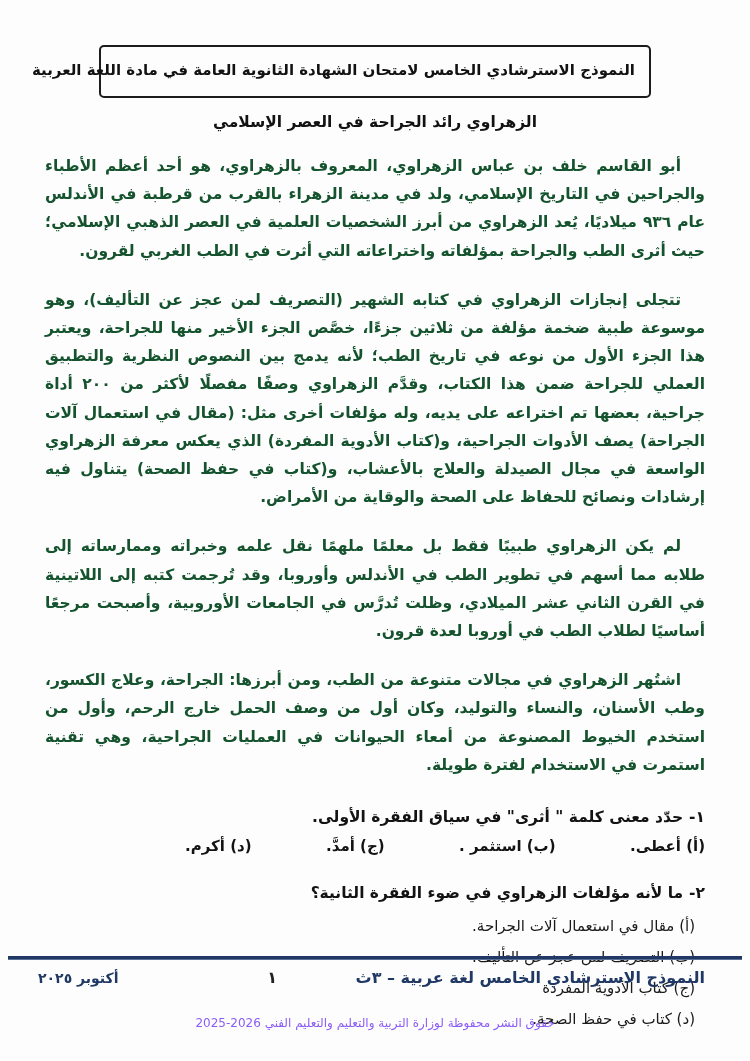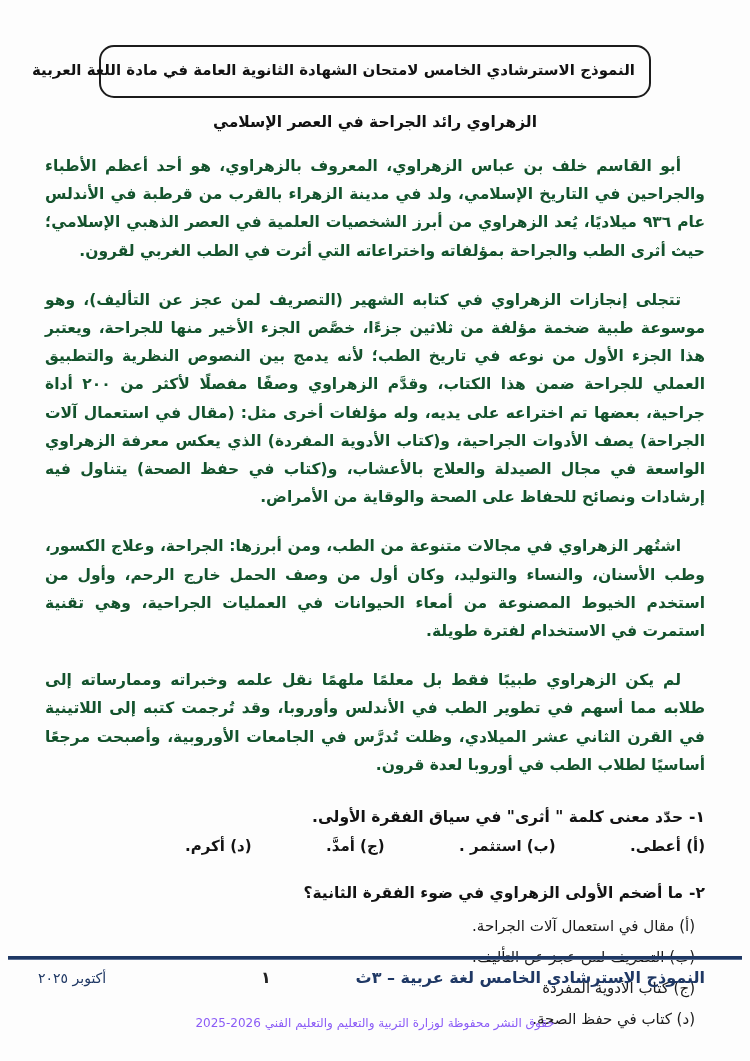--- a/index.html
+++ b/index.html
@@ -14,21 +14,21 @@
     position: relative;
     width: 750px; height: 1061px;
     background: #fdfdfd;
     overflow: hidden;
   }
   
   .header-box {
     margin: 45px auto 0 auto;
     width: 552px;
     border: 2.5px solid #1c1c1c;
-    border-radius: 15px;
+    border-radius: 5px;
     padding: 7px 14px 9px 14px;
     text-align: left;
   }
   .header-box .hline {
     font-size: 15px;
     font-weight: bold;
     line-height: 33px;
     color: #121212;
     white-space: nowrap;
   }
@@ -104,21 +104,21 @@
     color: #1F3864;
   }
   .footer-page {
     font-size: 16px;
     font-weight: bold;
     color: #222222;
     transform: translateX(35px);
   }
   .footer-date {
     font-size: 14px;
-    font-weight: normal;
+    font-weight: bold;
     color: #1F3864;
   }
   .copyright {
     position: absolute;
     top: 1016px;
     width: 100%;
     text-align: center;
     font-size: 12px;
     font-weight: normal;
     color: #8b5cf6;
@@ -131,38 +131,38 @@
 
   <div class="header-box">
     <div class="hline">النموذج الاسترشادي الخامس  لامتحان الشهادة الثانوية العامة في مادة اللغة العربية</div>
   </div>
 
   <div class="passage-title">الزهراوي رائد الجراحة في العصر الإسلامي</div>
 
   <div class="content">
     <div class="para">أبو القاسم خلف بن عباس الزهراوي، المعروف بالزهراوي، هو أحد أعظم الأطباء والجراحين في التاريخ الإسلامي، ولد في مدينة الزهراء بالقرب من قرطبة في الأندلس عام ٩٣٦ ميلاديًا، يُعد الزهراوي من أبرز الشخصيات العلمية في العصر الذهبي الإسلامي؛ حيث أثرى الطب والجراحة بمؤلفاته واختراعاته التي أثرت في الطب الغربي لقرون.</div>
     <div class="para">تتجلى إنجازات الزهراوي في كتابه الشهير (التصريف لمن عجز عن التأليف)، وهو موسوعة طبية ضخمة مؤلفة من ثلاثين جزءًا، خصَّص الجزء الأخير منها للجراحة، ويعتبر هذا الجزء الأول من نوعه في تاريخ الطب؛ لأنه يدمج بين النصوص النظرية والتطبيق العملي للجراحة ضمن هذا الكتاب، وقدَّم الزهراوي وصفًا مفصلًا لأكثر من ٢٠٠ أداة جراحية، بعضها تم اختراعه على يديه، وله مؤلفات أخرى مثل: (مقال في استعمال آلات الجراحة) يصف الأدوات الجراحية، و(كتاب الأدوية المفردة) الذي يعكس معرفة الزهراوي الواسعة في مجال الصيدلة والعلاج بالأعشاب، و(كتاب في حفظ الصحة) يتناول فيه إرشادات ونصائح للحفاظ على الصحة والوقاية من الأمراض.</div>
+    <div class="para">لم يكن الزهراوي طبيبًا فقط بل معلمًا ملهمًا نقل علمه وخبراته وممارساته إلى طلابه مما أسهم في تطوير الطب في الأندلس وأوروبا، وقد تُرجمت كتبه إلى اللاتينية في القرن الثاني عشر الميلادي، وظلت تُدرَّس في الجامعات الأوروبية، وأصبحت مرجعًا أساسيًا لطلاب الطب في أوروبا لعدة قرون.</div>
     <div class="para">اشتُهر الزهراوي في مجالات متنوعة من الطب، ومن أبرزها: الجراحة، وعلاج الكسور، وطب الأسنان، والنساء والتوليد، وكان أول من وصف الحمل خارج الرحم، وأول من استخدم الخيوط المصنوعة من أمعاء الحيوانات في العمليات الجراحية، وهي تقنية استمرت في الاستخدام لفترة طويلة.</div>
-    <div class="para">لم يكن الزهراوي طبيبًا فقط بل معلمًا ملهمًا نقل علمه وخبراته وممارساته إلى طلابه مما أسهم في تطوير الطب في الأندلس وأوروبا، وقد تُرجمت كتبه إلى اللاتينية في القرن الثاني عشر الميلادي، وظلت تُدرَّس في الجامعات الأوروبية، وأصبحت مرجعًا أساسيًا لطلاب الطب في أوروبا لعدة قرون.</div>
 
     <div class="question-block">
       <div class="q-line">
         <span class="q-num">١-</span><span>حدّد  معنى كلمة " أثرى" في سياق الفقرة الأولى.</span>
       </div>
       <div class="options-row">
         <span class="opt">(أ) أعطى.</span>
         <span class="opt">(ب) استثمر .</span>
         <span class="opt">(ج) أمدَّ.</span>
         <span class="opt">(د) أكرم.</span>
       </div>
     </div>
 
     <div class="question-block">
       <div class="q-line">
-        <span class="q-num">٢-</span><span>ما أضخم الأولى الزهراوي في ضوء الفقرة الثانية؟</span>
+        <span class="q-num">٢-</span><span>ما لأنه مؤلفات الزهراوي في ضوء الفقرة الثانية؟</span>
       </div>
       <div class="options-col">
         <div class="opt">(أ) مقال في استعمال آلات الجراحة.</div>
         <div class="opt">(ب) التصريف لمن عجز عن التأليف.</div>
         <div class="opt">(ج) كتاب الأدوية المفردة</div>
         <div class="opt">(د) كتاب في حفظ الصحة.</div>
       </div>
     </div>
   </div>
 

